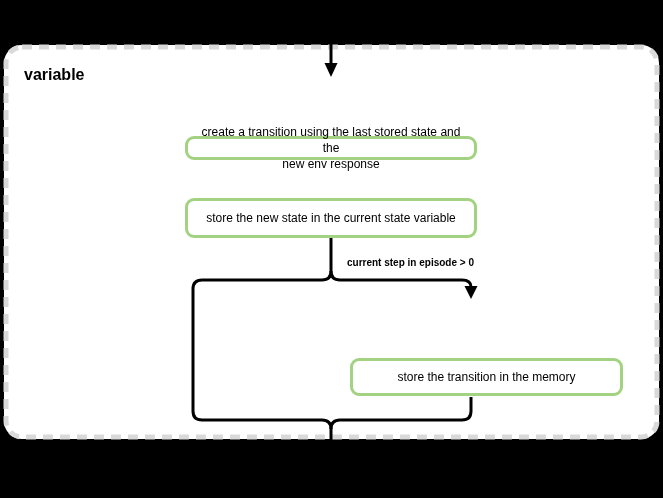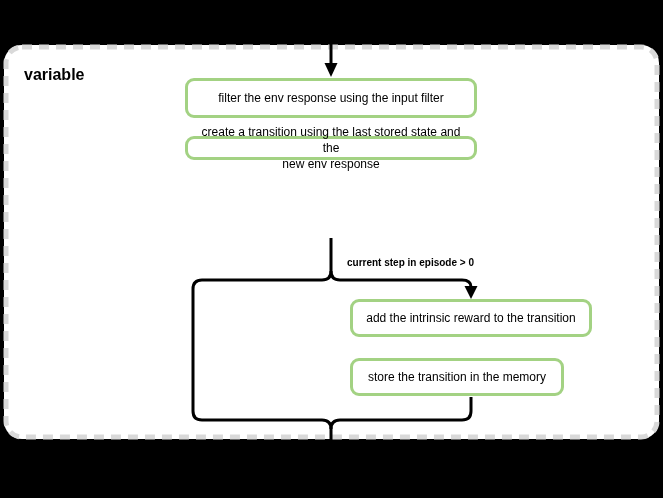--- a/index.html
+++ b/index.html
@@ -57,21 +57,21 @@
     color: var(--text);
     white-space: pre-line;
     padding: 2px 8px;
     z-index: 3;
   }
 
   .node-1 { left: 185px; top: 78px;  width: 292px; height: 40px; }
   .node-2 { left: 185px; top: 136px; width: 292px; height: 24px; }
   .node-3 { left: 185px; top: 198px; width: 292px; height: 40px; }
   .node-4 { left: 350px; top: 299px; width: 242px; height: 38px; }
-  .node-5 { left: 350px; top: 358px; width: 214px; height: 38px; }
+  .node-5 { left: 350px; top: 358px; width: 273px; height: 38px; }
 
   .branch-label {
     position: absolute;
     left: 347px;
     top: 257px;
     font-size: 10px;
     font-weight: bold;
     color: var(--text);
     white-space: nowrap;
     z-index: 3;
@@ -102,29 +102,26 @@
 </style>
 </head>
 <body>
 
 <div class="canvas">
 
   <div class="container"></div>
 
   <div class="diagram-title">variable</div>
 
-  <div class="flow-node node-1">
-    <span>filter the env response using the input filter</span>
-  </div>
   <div class="flow-node node-2">
     <span>create a transition using the last stored state and the
 new env response</span>
   </div>
-  <div class="flow-node node-4">
-    <span>add the intrinsic reward to the transition</span>
+  <div class="flow-node node-3">
+    <span>store the new state in the current state variable</span>
   </div>
   <div class="flow-node node-5">
     <span>store the transition in the memory</span>
   </div>
 
   <div class="branch-label">current step in episode &gt; 0</div>
 
   <svg class="overlay" width="663" height="498" viewBox="0 0 663 498">
 
     <rect class="dashed-rect" x="6" y="47" width="651" height="390" rx="16"></rect>

